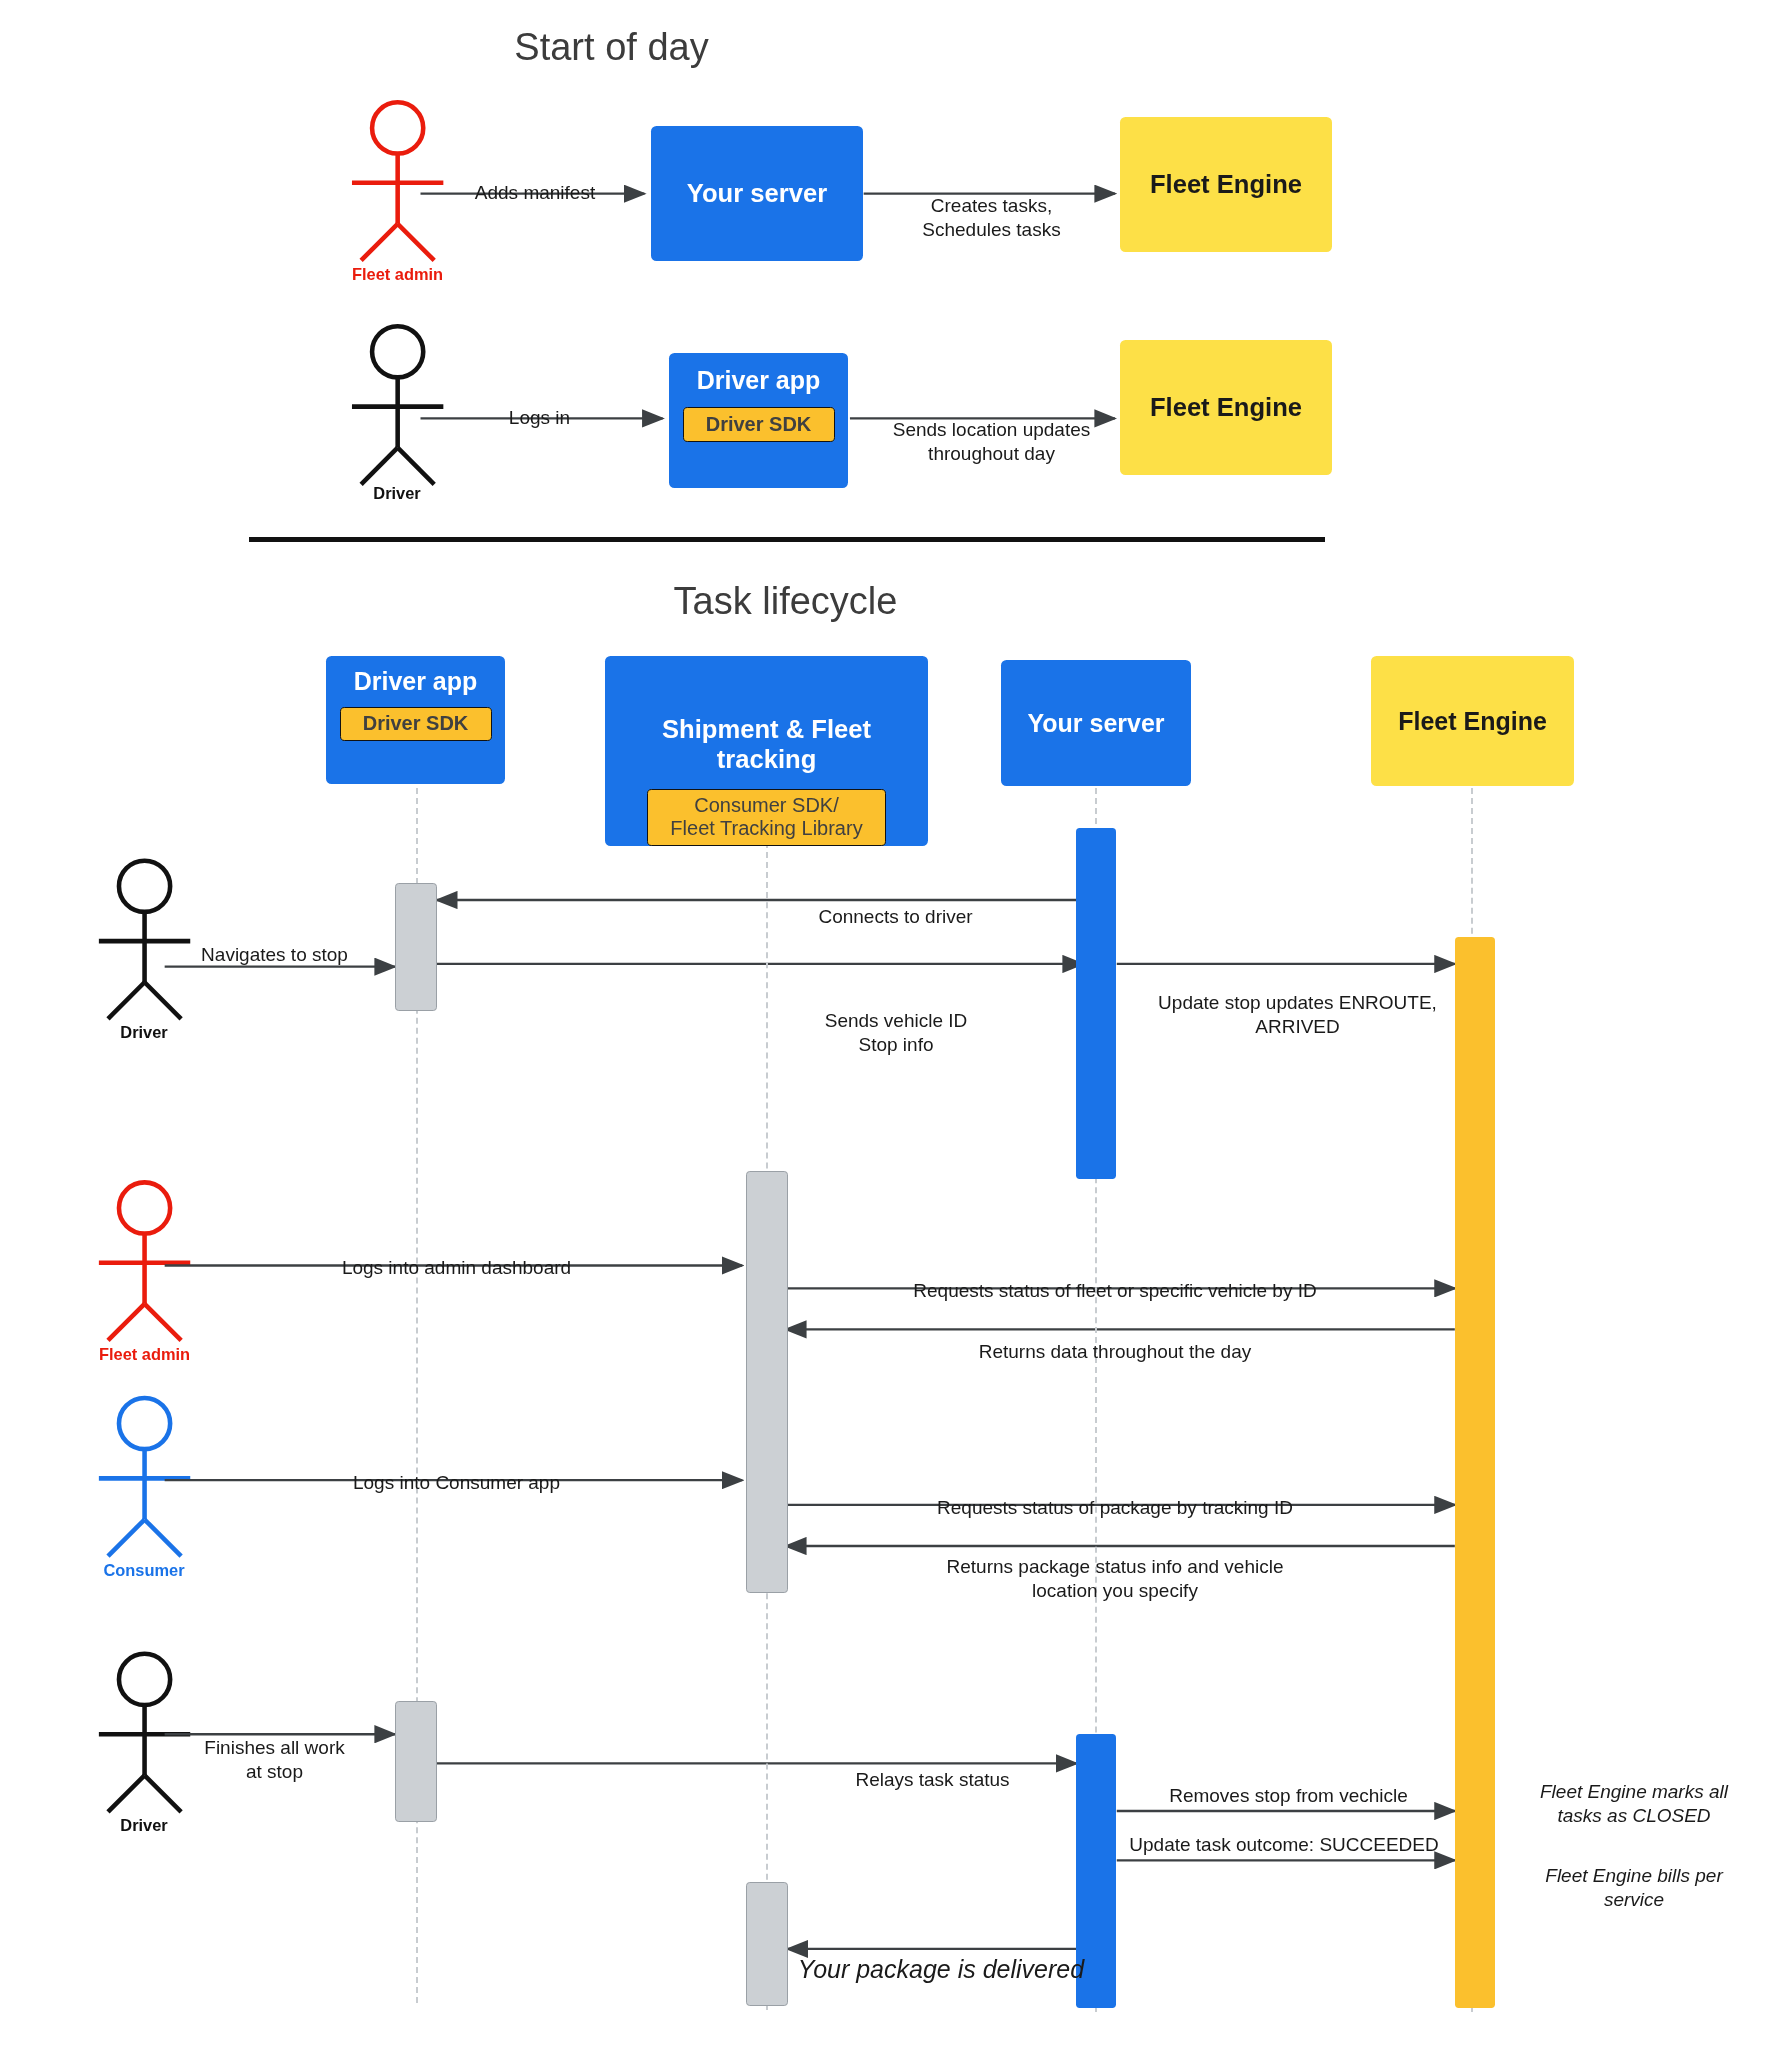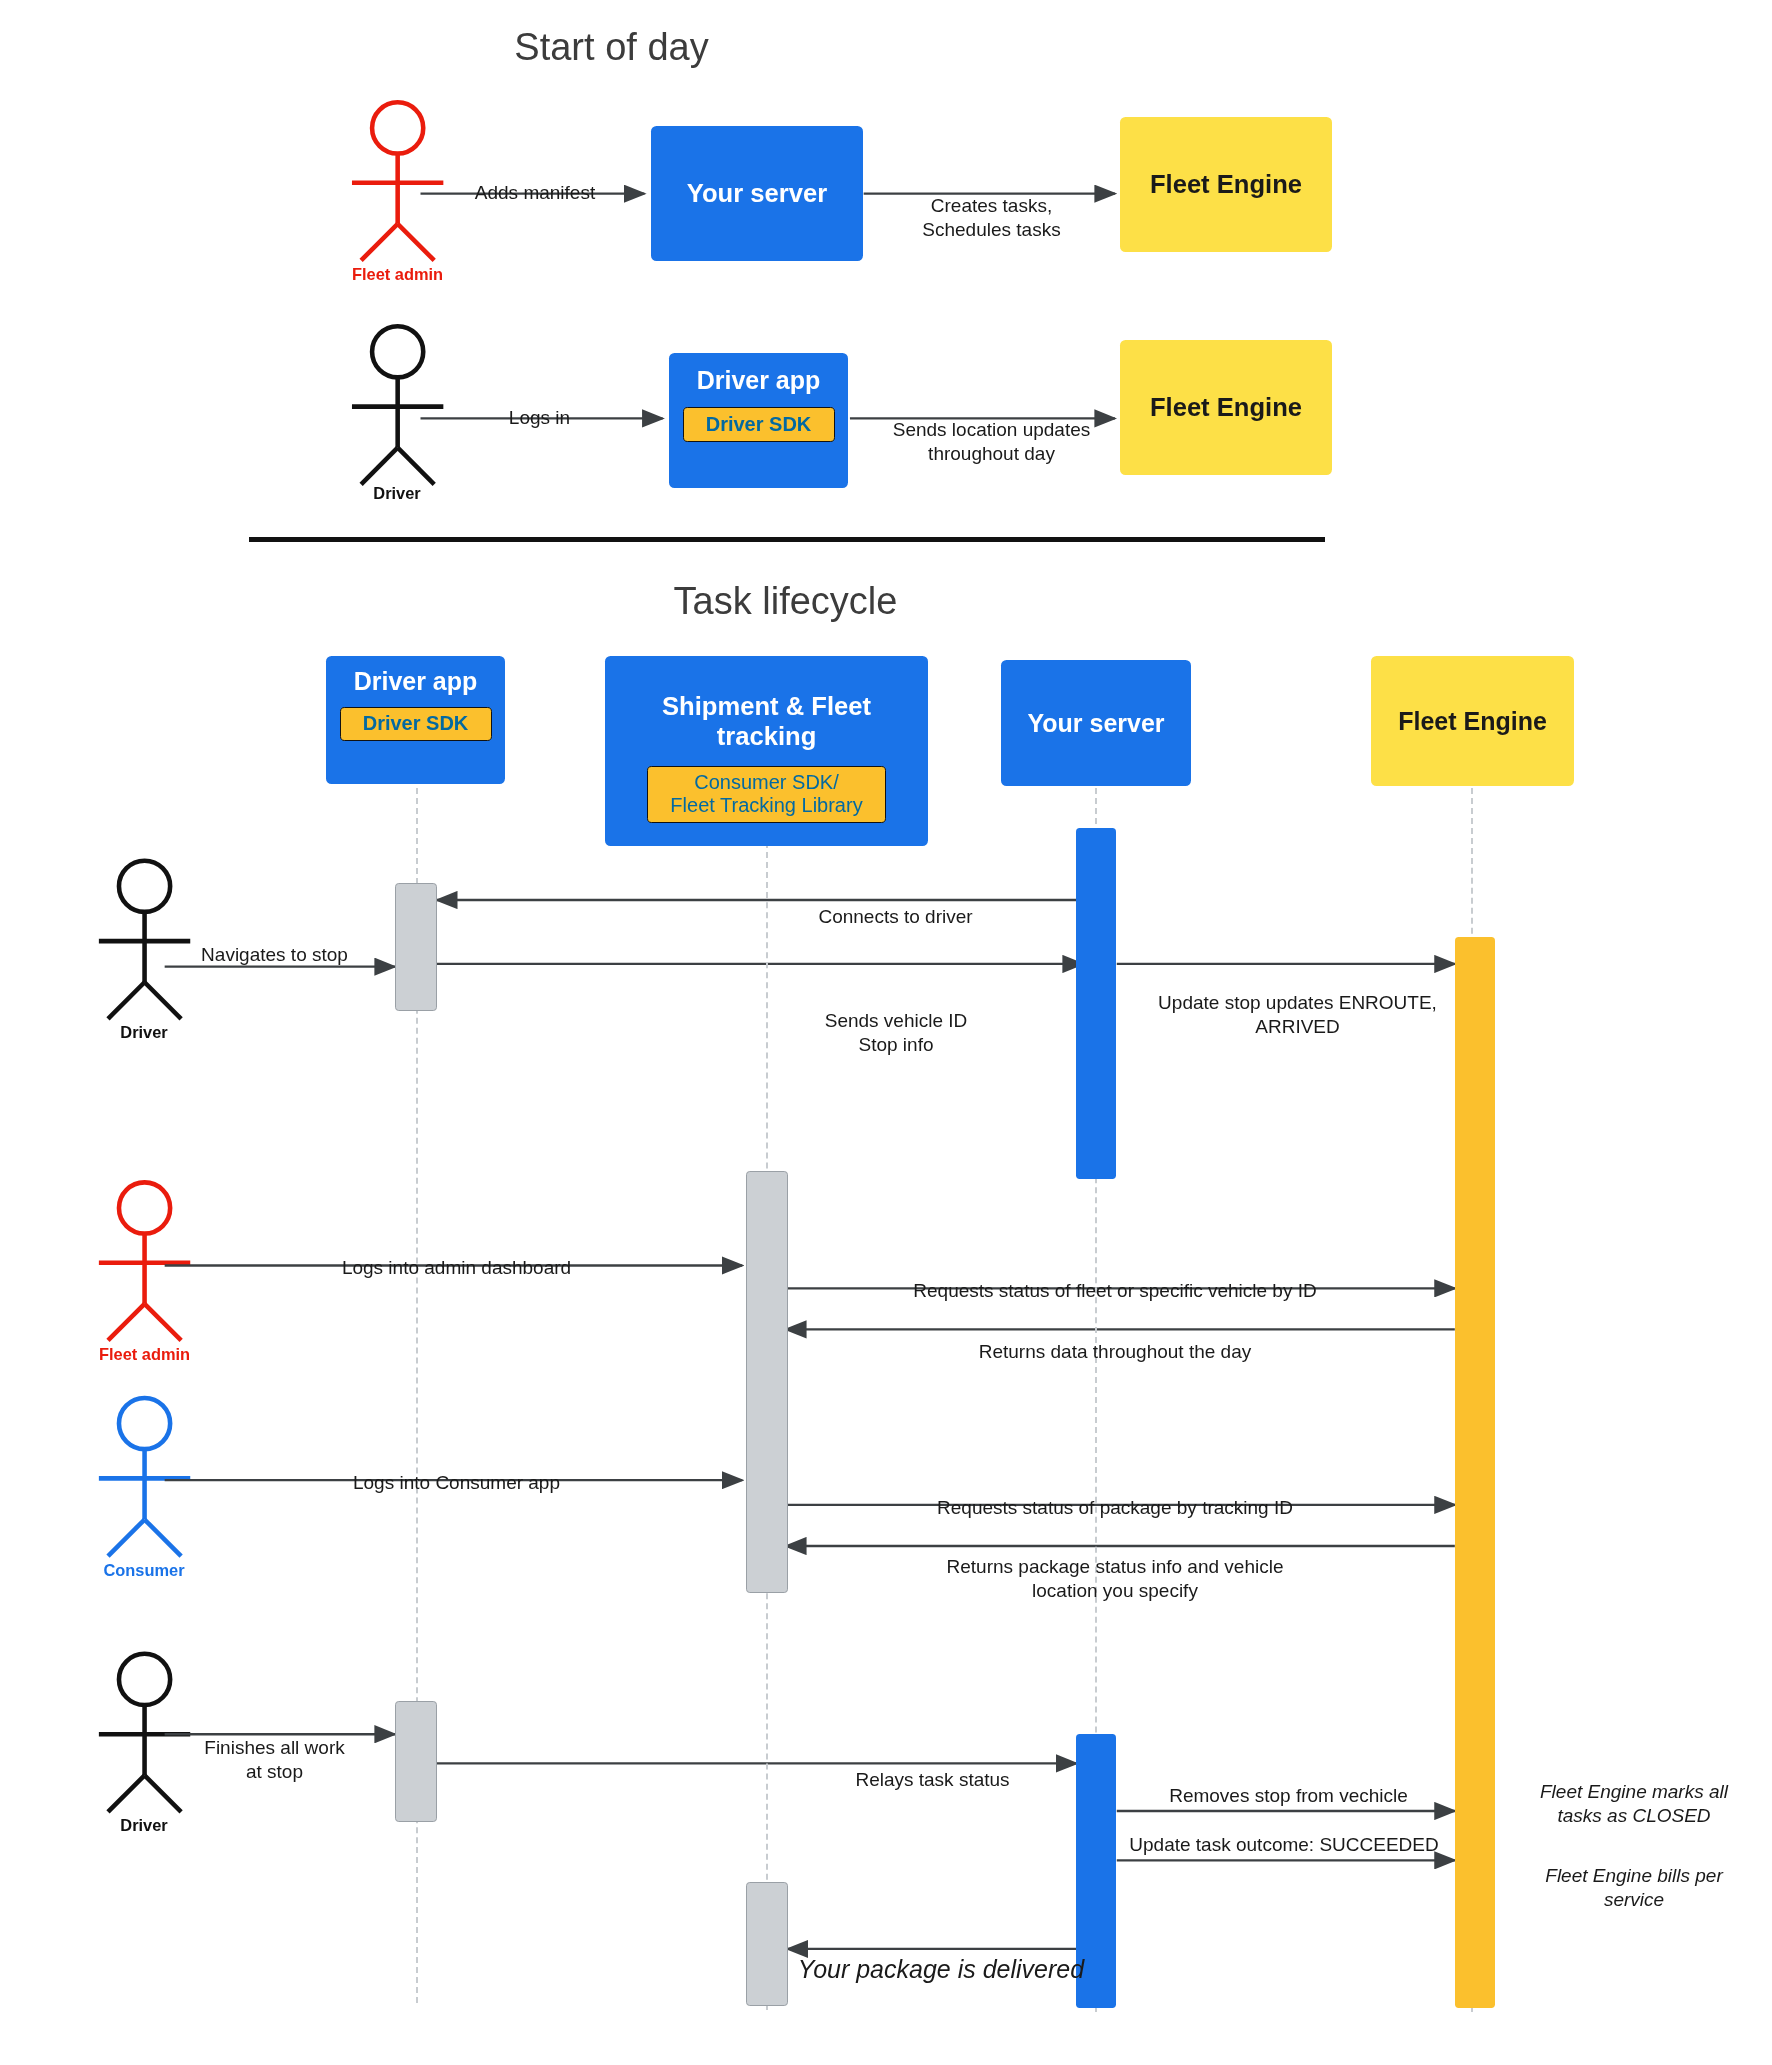--- a/index.html
+++ b/index.html
@@ -43,21 +43,21 @@
     color: #ffffff;
   }
   .box-yellow {
     background: #fde047;
     color: #1a1a1a;
   }
   .box-title { line-height: 1.15; }
 
   .sdk-chip {
     background: #fbc02d;
-    color: #0369a1;
+    color: #404040;
     border: 1.8px solid #111111;
     border-radius: 4.6px;
     font-weight: bold;
     text-align: center;
     line-height: 1.15;
     box-sizing: border-box;
     padding: 4.6px 9.1px;
   }
 
   .lbl {
@@ -227,21 +227,21 @@
   <div class="lifeline" style="left:416px; top:788px; height:1215px;"></div>
   <div class="lifeline" style="left:766px; top:822px; height:1188px;"></div>
   <div class="lifeline" style="left:1095px; top:788px; height:1224px;"></div>
   <div class="lifeline" style="left:1471px; top:788px; height:1224px;"></div>
 
   <div class="box box-blue" style="left:326px; top:656px; width:179px; height:128px; justify-content:flex-start; padding-top:11px;">
     <div class="box-title" style="font-size:25px;">Driver app</div>
     <div class="sdk-chip" style="margin-top:11px; font-size:20px; width:152px;">Driver SDK</div>
   </div>
 
-  <div class="box box-blue" style="left:605px; top:656px; width:323px; height:190px; justify-content:center; padding-top:12.8px;">
+  <div class="box box-blue" style="left:605px; top:656px; width:323px; height:190px; justify-content:flex-end; padding-top:12.8px;">
     <div class="box-title" style="font-size:25.6px; white-space:pre-line;">Shipment &amp; Fleet
 tracking</div>
     <div class="sdk-chip" style="margin-top:14.6px; font-size:20px; width:239px; white-space:pre-line; font-weight:normal;">Consumer SDK/
 Fleet Tracking Library</div>
   </div>
 
   <div class="box box-blue" style="left:1001px; top:660px; width:190px; height:126px;">
     <div class="box-title" style="font-size:25px;">Your server</div>
   </div>
 

